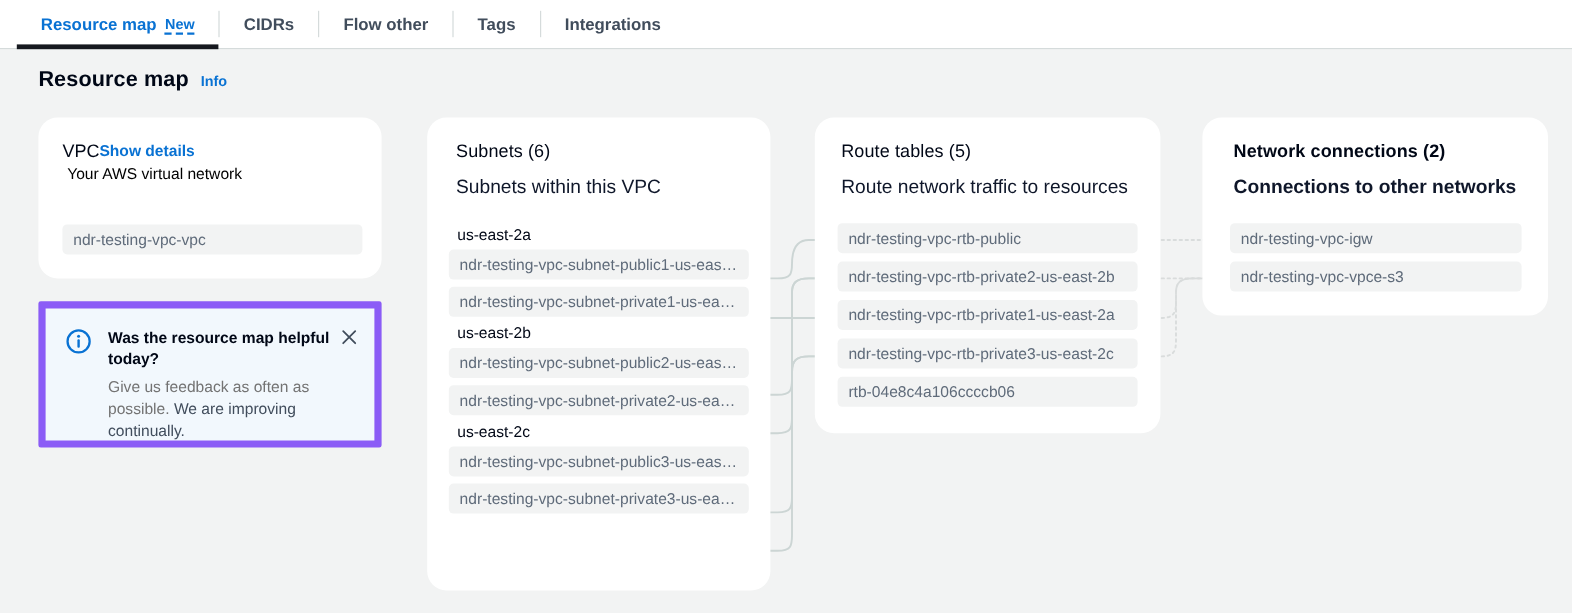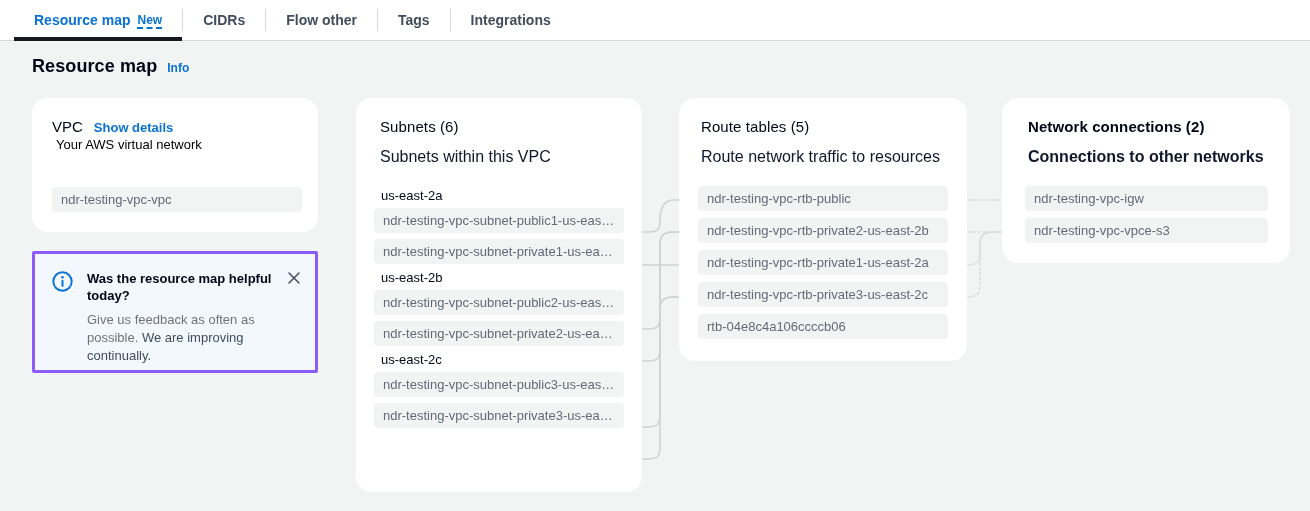--- a/index.html
+++ b/index.html
@@ -123,33 +123,33 @@
     cursor: pointer;
   }
   .az-label {
     font-size: 13px;
     color: #000716;
     padding-left: 1px;
   }
 
   
   #vpc-card { left: 32px; top: 98px; width: 286px; height: 134px; }
-  #vpc-card .hdr { display: flex; align-items: flex-end; gap: 11px; padding: 20px 0 0 20px; }
+  #vpc-card .hdr { display: flex; align-items: flex-start; gap: 0; padding: 20px 0 0 20px; }
   #vpc-card .lbl { font-size: 15px; color: #000716; }
   #vpc-card .show-details { font-size: 13px; font-weight: bold; color: #0972d3; cursor: pointer; }
   #vpc-card .desc { font-size: 13px; color: #000000; padding: 2px 0 0 24px; }
   #vpc-card .pill { position: absolute; left: 20px; top: 89px; width: 250px; }
 
   
   #feedback {
     position: absolute;
     left: 32px; top: 251px;
     width: 286px; height: 122px;
     background: #f2f8fd;
-    border: 3px solid #8b5cf6;
+    border: 6px solid #8b5cf6;
     border-radius: 2px;
     z-index: 2;
   }
   #feedback .icon {
     position: absolute; left: 17px; top: 17px;
     width: 21px; height: 21px;
   }
   #feedback .q {
     position: absolute; left: 52px; top: 16px; width: 200px;
     font-size: 13px; font-weight: bold; color: #000716; line-height: 17px;

